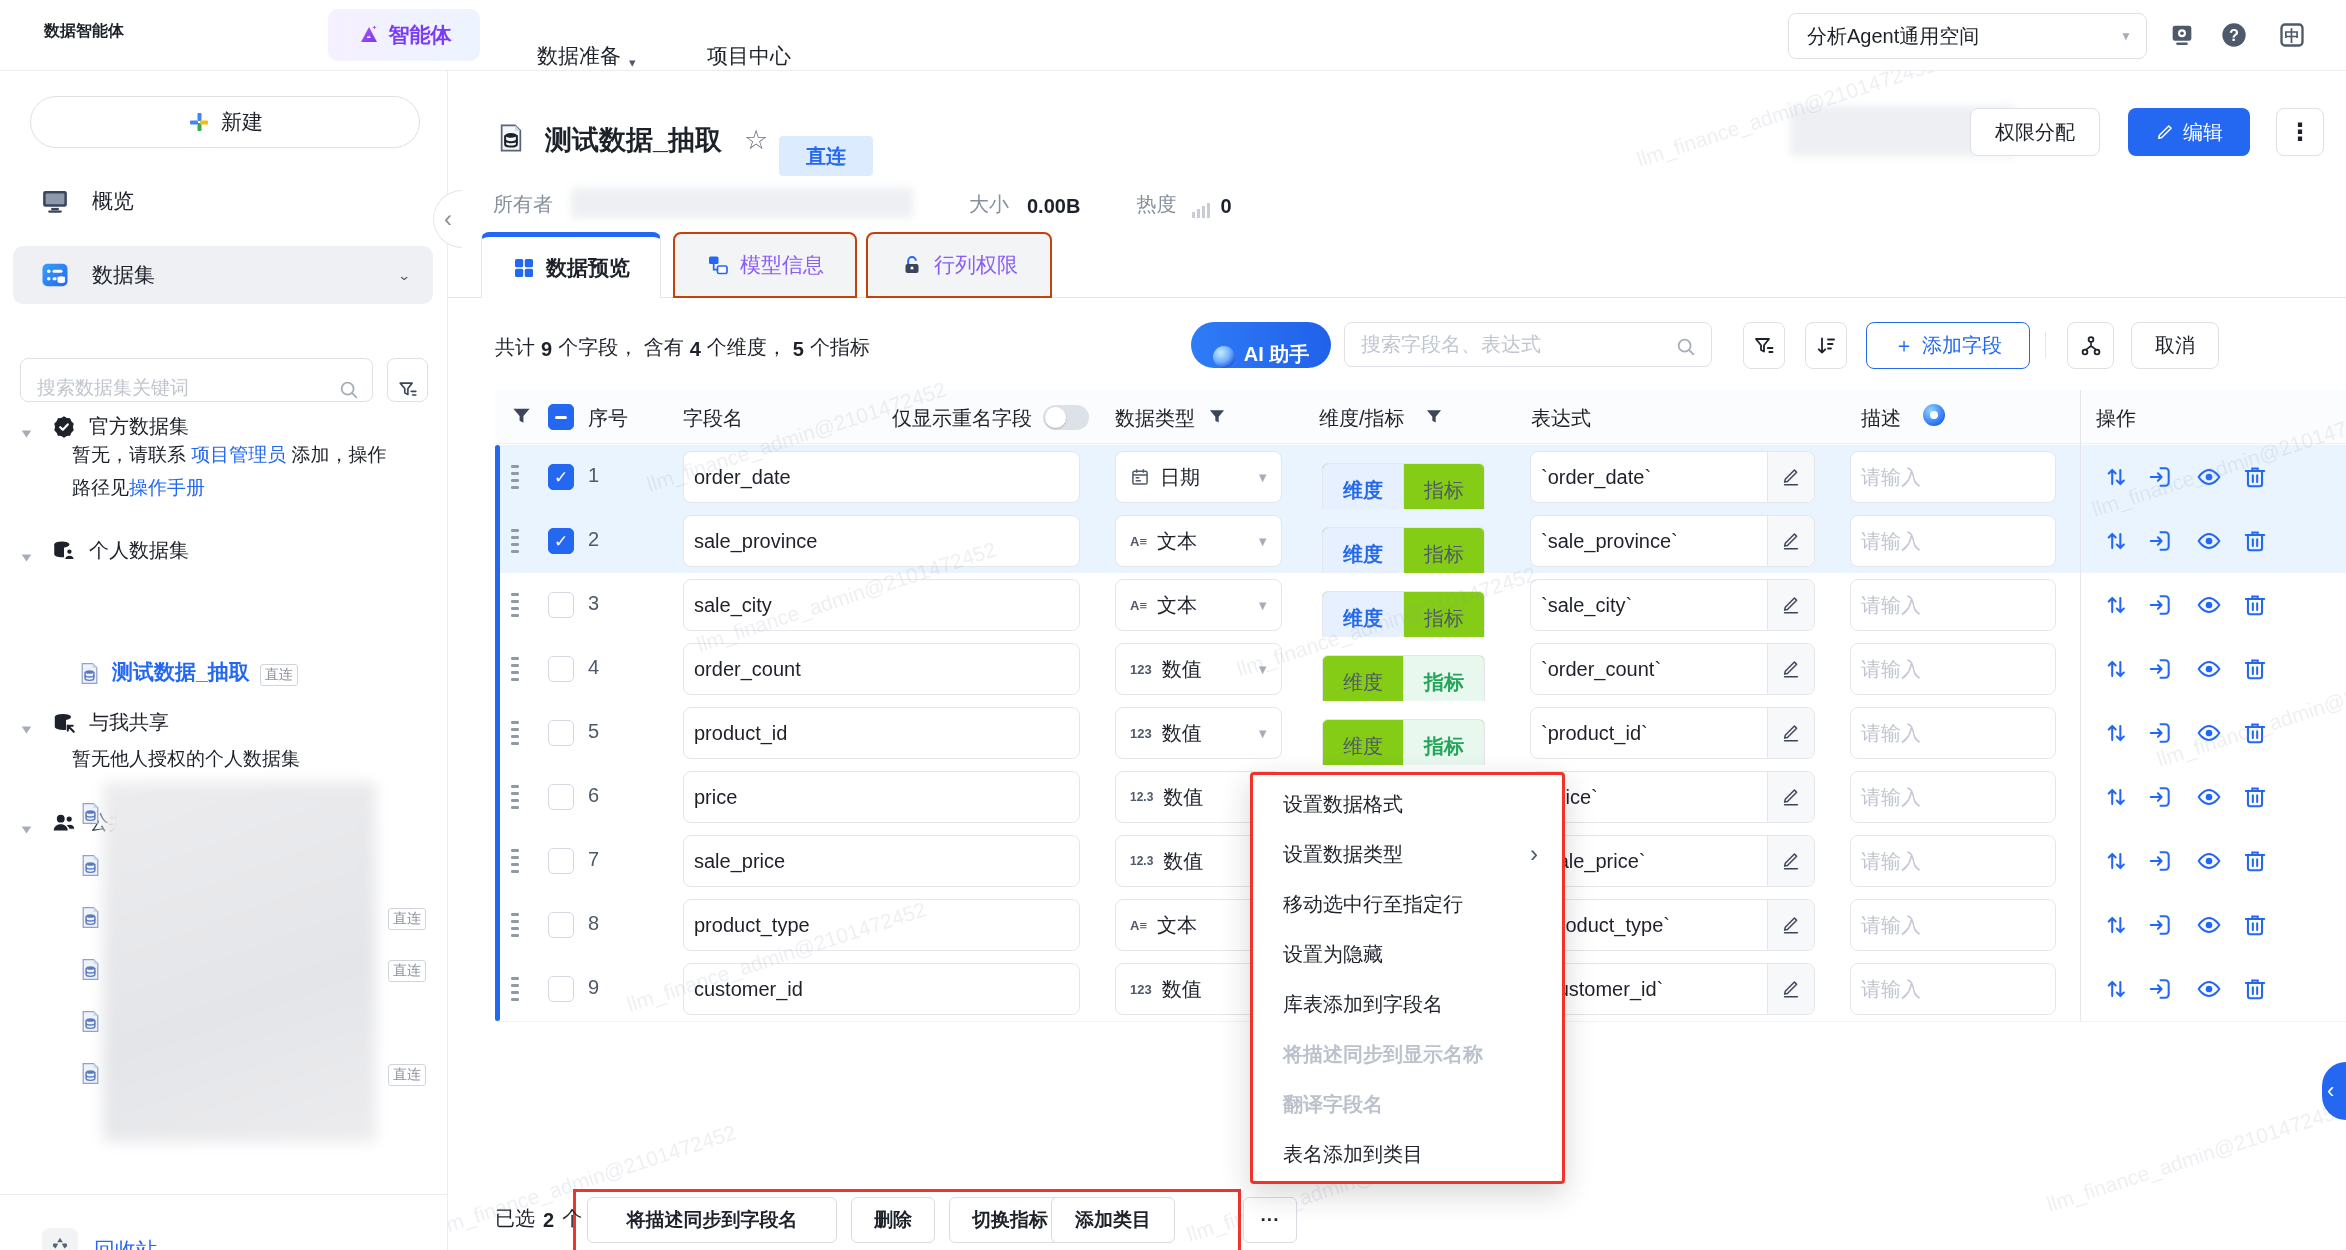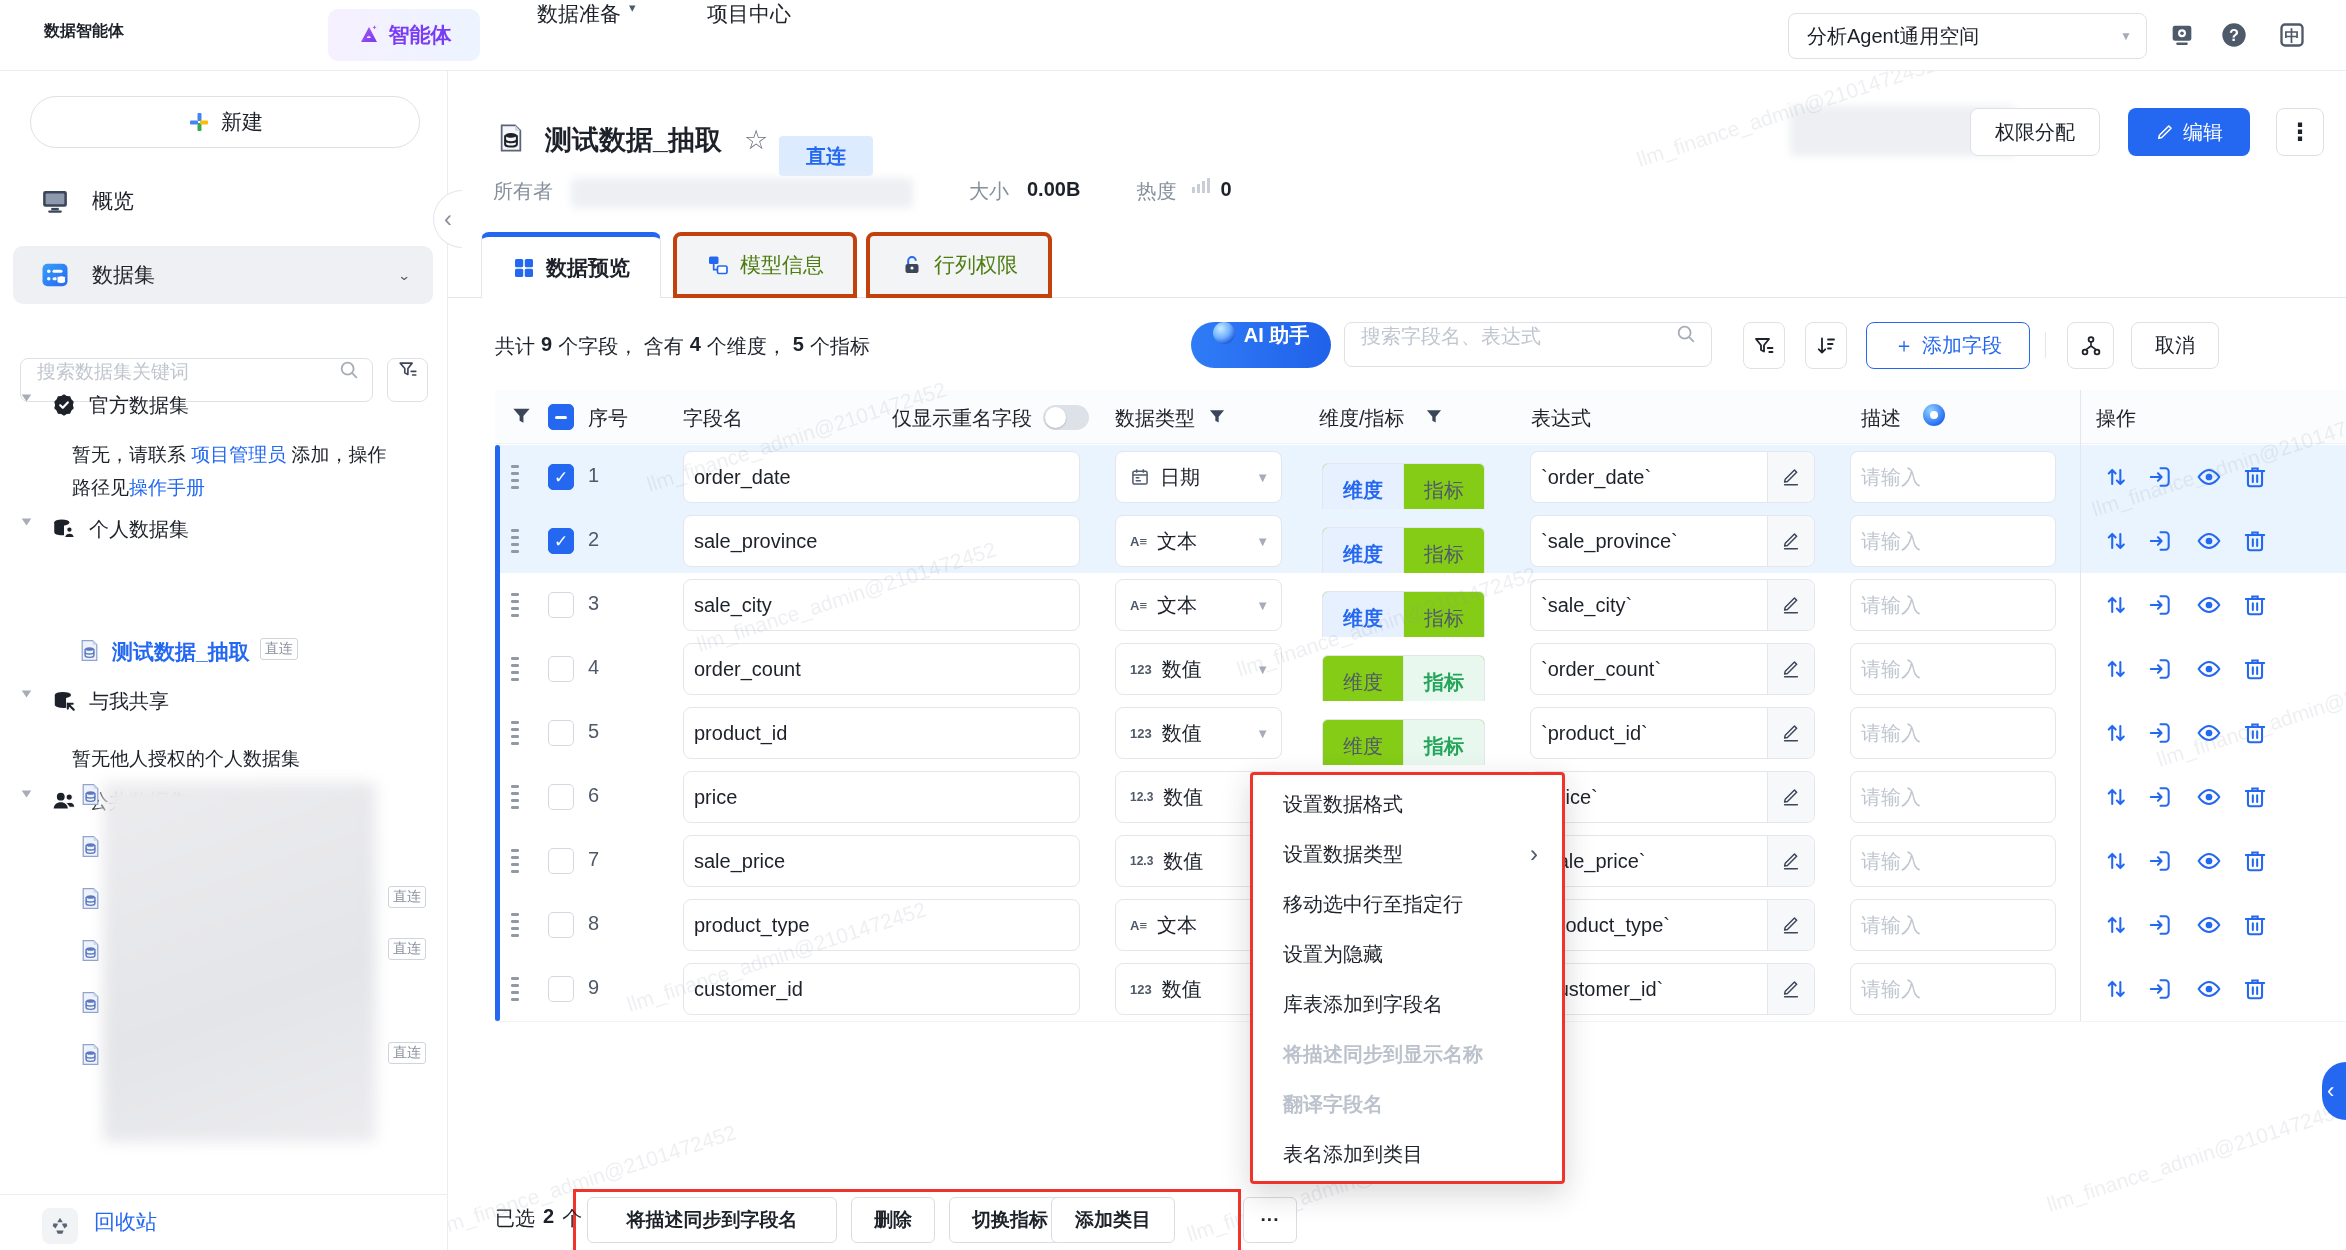--- a/index.html
+++ b/index.html
@@ -1,19 +1,19 @@
 <!DOCTYPE html>
 <html><head>
 <meta charset="utf-8">
 <style>
   html,body{margin:0;padding:0;background:#fff}
   .stage{position:relative;width:2346px;height:1250px;overflow:hidden;background:#fff;
          font-family:"Liberation Sans","DejaVu Sans",sans-serif;color:#1d2129;}
   .abs{position:absolute;box-sizing:border-box}
-  .flex{display:flex;align-items:flex-start}
+  .flex{display:flex;align-items:flex-end}
   .btn{display:flex;align-items:center;justify-content:center;border:1px solid #dfe1e6;border-radius:8px;background:#fff;box-sizing:border-box;cursor:pointer}
   .blue-btn{background:#2468f2;border:none;color:#fff}
   .wm{position:absolute;color:#8b93a6;opacity:.14;font-size:21px;transform:rotate(-18deg);white-space:nowrap;pointer-events:none;z-index:5}
   
   .topbar{position:absolute;left:0;top:0;width:2346px;height:70px;background:#fff;border-bottom:1px solid #ebedf0;z-index:20}
   .agent-pill{position:absolute;left:328px;top:9px;width:152px;height:52px;border-radius:10px;
       background:linear-gradient(90deg,#f6f0ff,#ecf4ff);display:flex;align-items:center;justify-content:center;gap:8px;
       color:#7a3bf5;font-weight:700;font-size:21px}
   .topnav{font-size:21px;color:#1d2129}
   .ws-select{position:absolute;left:1788px;top:13px;width:325px;height:44px;border:1px solid #dfe1e6;border-radius:8px;
@@ -30,21 +30,21 @@
   .mini-tag{border:1px solid #d0d4db;border-radius:3px;color:#8a919f;font-size:14px;padding:1px 4px;background:#fff}
   
   .title{font-size:27px;font-weight:700}
   .badge{position:absolute;left:779px;top:136px;width:94px;height:40px;background:#ddebfe;border-radius:4px;
       color:#2468f2;font-weight:700;font-size:20px;display:flex;align-items:center;justify-content:center}
   .meta-label{color:#86909c;font-size:20px}
   .meta-val{font-weight:700;font-size:20px}
   .blurblock{background:#edeff2;filter:blur(4px);border-radius:4px}
   
   .tab{position:absolute;top:232px;height:66px;border-radius:8px 8px 0 0;display:flex;align-items:center;justify-content:center;gap:10px;font-size:21px;box-sizing:border-box;cursor:pointer}
-  .tab.inactive{background:#f3f4f6;border:4px solid #c2410c;color:#4d7c0f}
+  .tab.inactive{background:#f3f4f6;border:2px solid #c2410c;color:#8b5cf6}
   .tab.active{background:#fff;border:1px solid #e5e6eb;border-bottom:none;border-top:5px solid #2468f2;font-weight:700;z-index:3}
   
   .sum{font-size:20px;color:#1d2129}
   .sum b{margin:0 6px}
   .tool-ib{position:absolute;top:322px;height:45px;border:1px solid #dfe1e6;border-radius:8px;background:#fff;display:flex;align-items:center;justify-content:center;cursor:pointer}
   
   .th{position:absolute;font-size:20px;font-weight:500;color:#1d2129}
   .trow{position:absolute;left:495px;width:1851px;height:64px;border-bottom:1px solid #f2f3f5;background:#fff}
   .trow.sel{background:#e9f4fe}
   .cell-input{position:absolute;top:6px;height:52px;background:#fff;border:1px solid #e5e6eb;border-radius:8px;

